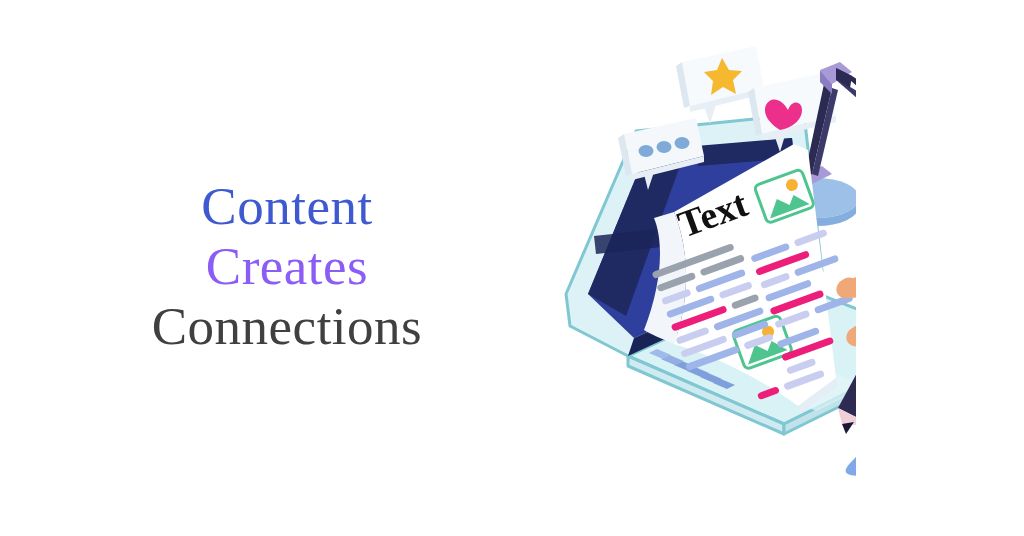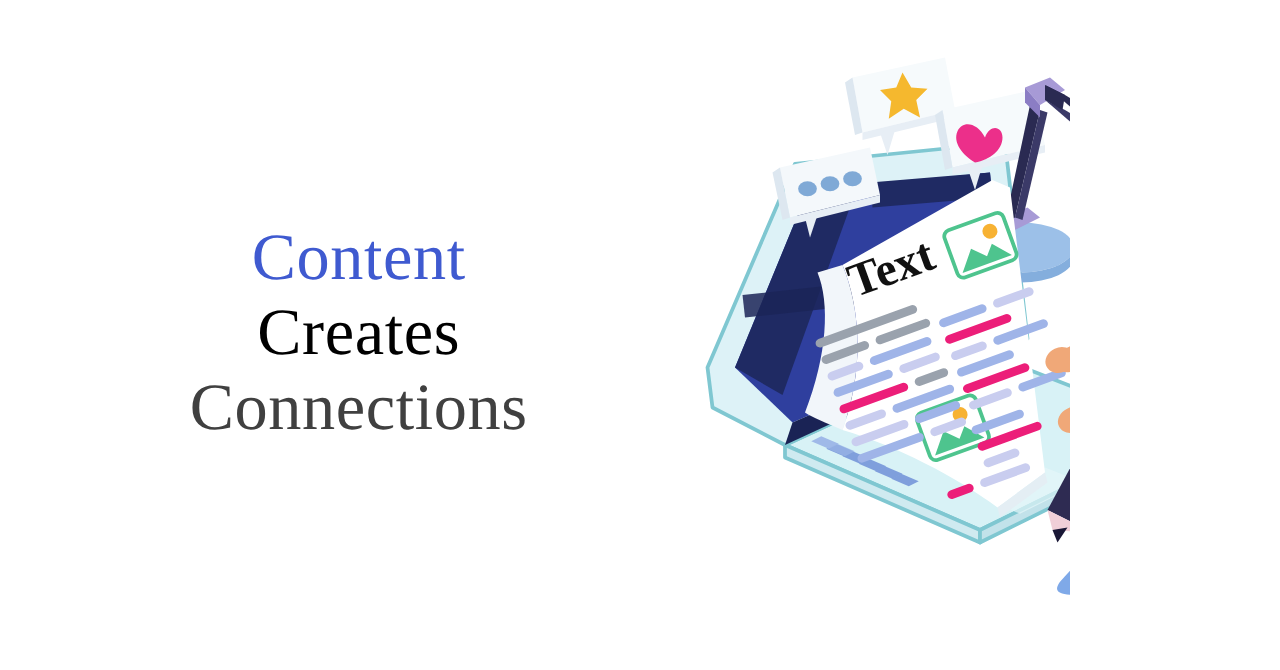--- a/index.html
+++ b/index.html
@@ -47,21 +47,21 @@
   }
   #illustration svg { display: block; width: 100%; height: 100%; }
 </style>
 </head>
 <body>
 
 <div id="page" style="background: rgb(255, 255, 255);">
 
   <div id="headline">
     <span class="line l1" style="color: rgb(63, 90, 208);">Content</span>
-    <span class="line l2" style="color: #000000;">Creates</span>
+    <span class="line l2" style="color: #8b5cf6;">Creates</span>
     <span class="line l3" style="color: #404040;">Connections</span>
   </div>
 
   <div id="illustration">
     <svg viewBox="0 0 488 480" xmlns="http://www.w3.org/2000/svg">
       <defs>
         <linearGradient id="shadeGrad" x1="0" y1="0" x2="0" y2="1">
           <stop offset="0%" stop-color="#ffffff"></stop>
           <stop offset="100%" stop-color="#ddd9ee"></stop>
         </linearGradient>

